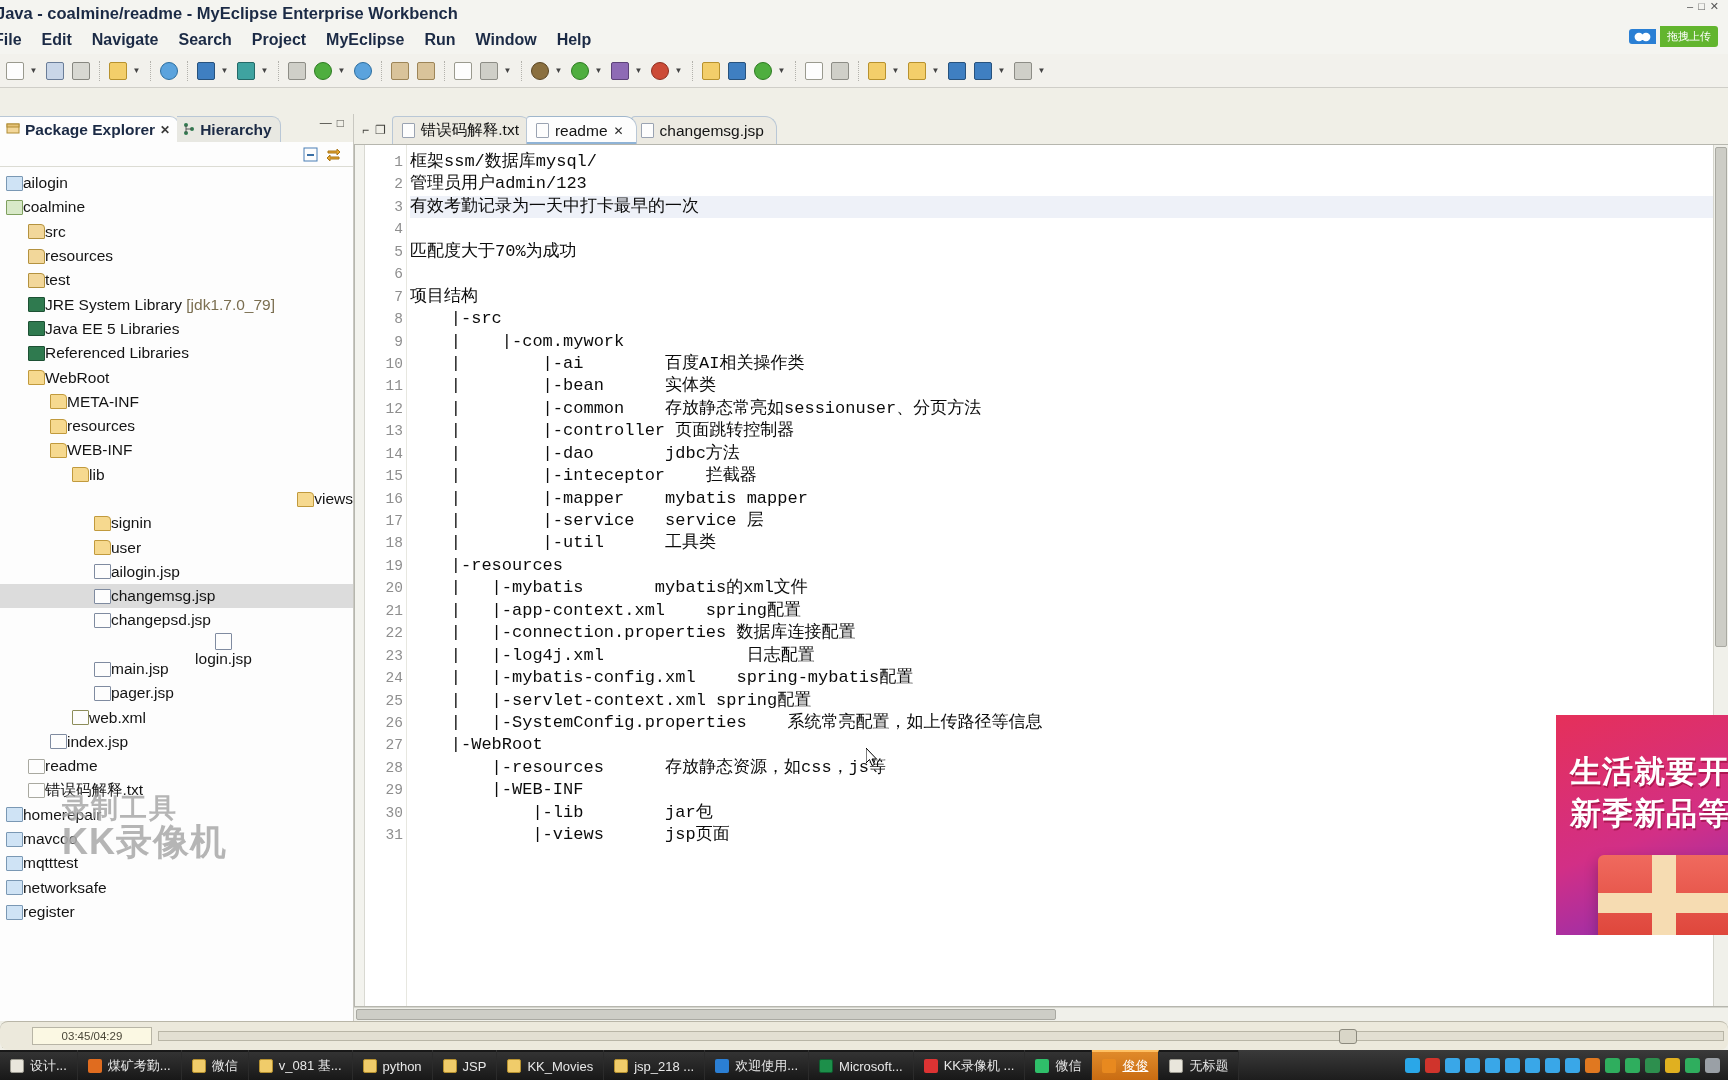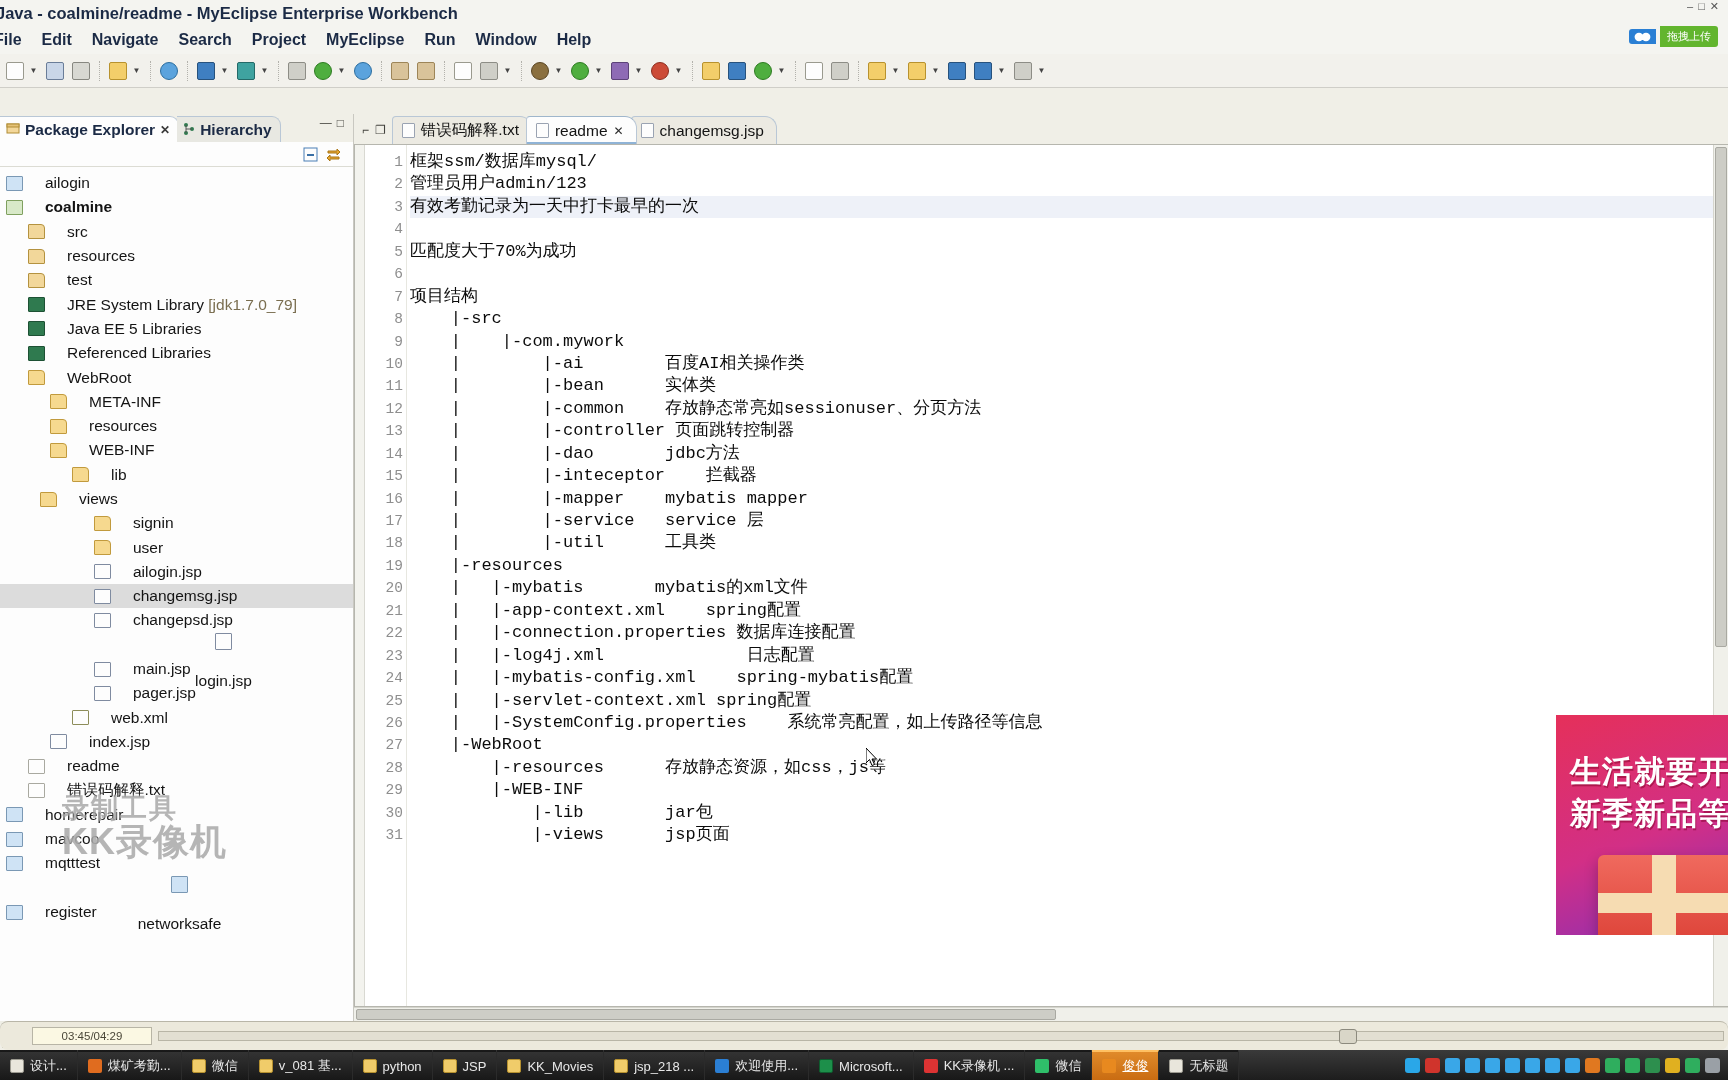--- a/index.html
+++ b/index.html
@@ -139,21 +139,21 @@
   }
   .vtb-btn{width:15px;height:15px;display:inline-block;position:relative;}
 
   #tree{
     flex:1; background:#fdfdfd; overflow:hidden;
     padding-top:4px;
     font-size:15.5px;
     position:relative;
   }
   .tnode{
-    height:24.3px; display:flex; align-items:center; gap:22px;
+    height:24.3px; display:flex; align-items:center; gap:0;
     white-space:nowrap; padding-left:6px;
     color:#141414;
   }
   .tnode.sel{ background:#dcdcdc; }
   .tlabel{ font-size:15.5px; }
   .tlabel .dim{ color:#7a6e50; }
 
   
   .ticon{width:17px;height:15px;position:relative;flex:0 0 17px;}
   .ticon.prj{background:#cfe3f5;border:1px solid #7a98b4;border-radius:1px;}
@@ -536,21 +536,21 @@
             <path d="M2 4 L11 4 L11 2 L14 5 L11 8 L11 6 L2 6 Z" fill="#e8a72e" stroke="#a87515"></path>
             <path d="M13 10 L4 10 L4 8 L1 11 L4 14 L4 12 L13 12 Z" fill="#e8a72e" stroke="#a87515"></path>
           </svg>
       </span>
     </div>
     <div id="tree">
         <div class="tnode" style="padding-left: 6px;">
           <span class="ticon prj"></span>
           <span class="tlabel">ailogin</span>
         </div>
-        <div class="tnode" style="padding-left: 6px; font-weight: bold;">
+        <div class="tnode" style="padding-left: 6px;">
           <span class="ticon prjj"></span>
           <span class="tlabel">coalmine</span>
         </div>
         <div class="tnode" style="padding-left: 28px; align-items: center;">
           <span class="ticon pkgsrc"></span>
           <span class="tlabel">src</span>
         </div>
         <div class="tnode" style="padding-left: 28px;">
           <span class="ticon pkgsrc"></span>
           <span class="tlabel">resources</span>
@@ -584,21 +584,21 @@
           <span class="tlabel">resources</span>
         </div>
         <div class="tnode" style="padding-left: 50px;">
           <span class="ticon folder"></span>
           <span class="tlabel">WEB-INF</span>
         </div>
         <div class="tnode" style="padding-left: 72px;">
           <span class="ticon folder"></span>
           <span class="tlabel">lib</span>
         </div>
-        <div class="tnode" style="padding-left: 40px;">
+        <div class="tnode" style="padding-left: 40px; justify-content: flex-end;">
           <span class="ticon folder"></span>
           <span class="tlabel">views</span>
         </div>
         <div class="tnode" style="padding-left: 94px;">
           <span class="ticon folder"></span>
           <span class="tlabel">signin</span>
         </div>
         <div class="tnode" style="padding-left: 94px;">
           <span class="ticon folder"></span>
           <span class="tlabel">user</span>
@@ -648,21 +648,21 @@
           <span class="tlabel">homerepair</span>
         </div>
         <div class="tnode" style="padding-left: 6px;">
           <span class="ticon prj"></span>
           <span class="tlabel">mavcoo</span>
         </div>
         <div class="tnode" style="padding-left: 6px;">
           <span class="ticon prj"></span>
           <span class="tlabel">mqtttest</span>
         </div>
-        <div class="tnode" style="padding-left: 6px; flex-direction: column;">
+        <div class="tnode" style="padding-left: 6px;">
           <span class="ticon prj"></span>
           <span class="tlabel">networksafe</span>
         </div>
         <div class="tnode" style="padding-left: 6px;">
           <span class="ticon prj"></span>
           <span class="tlabel">register</span>
         </div>
       </div>
   </div>
 

